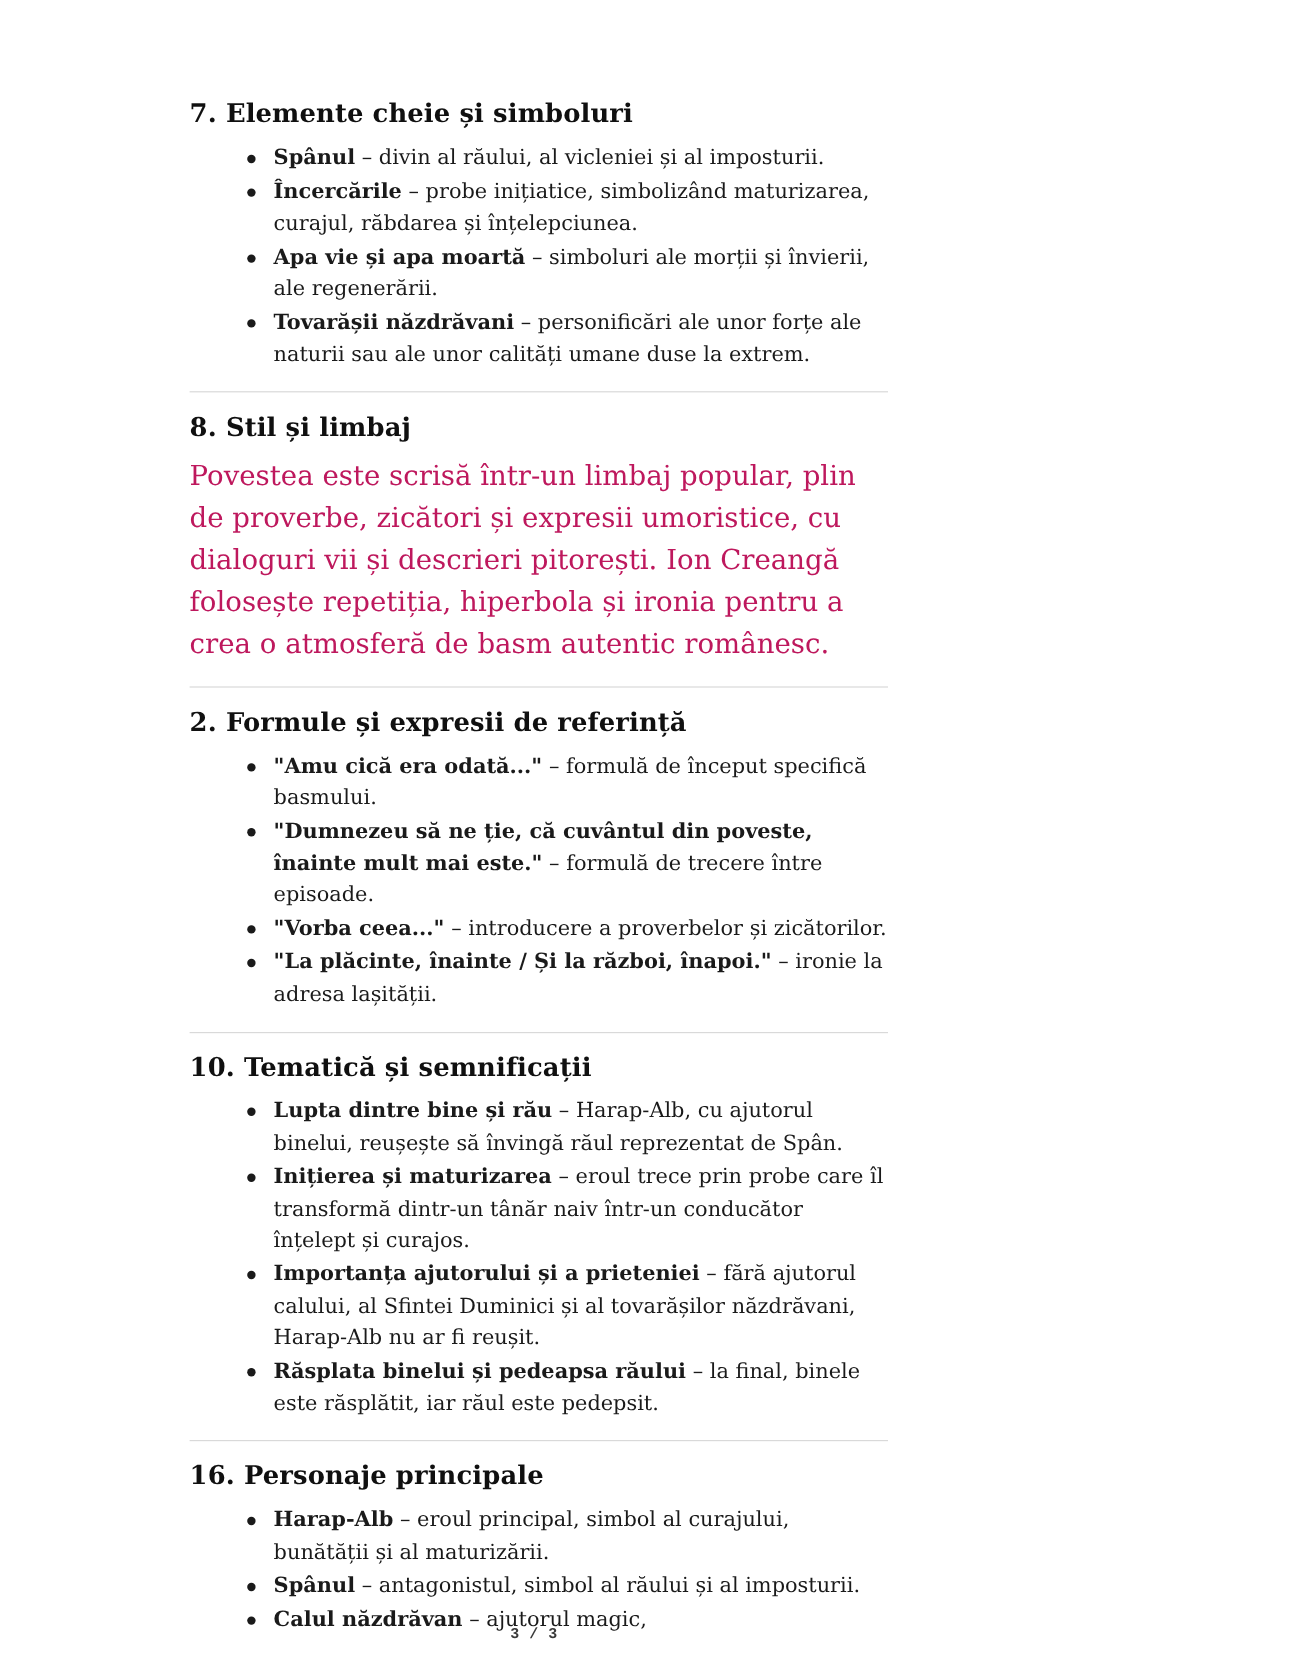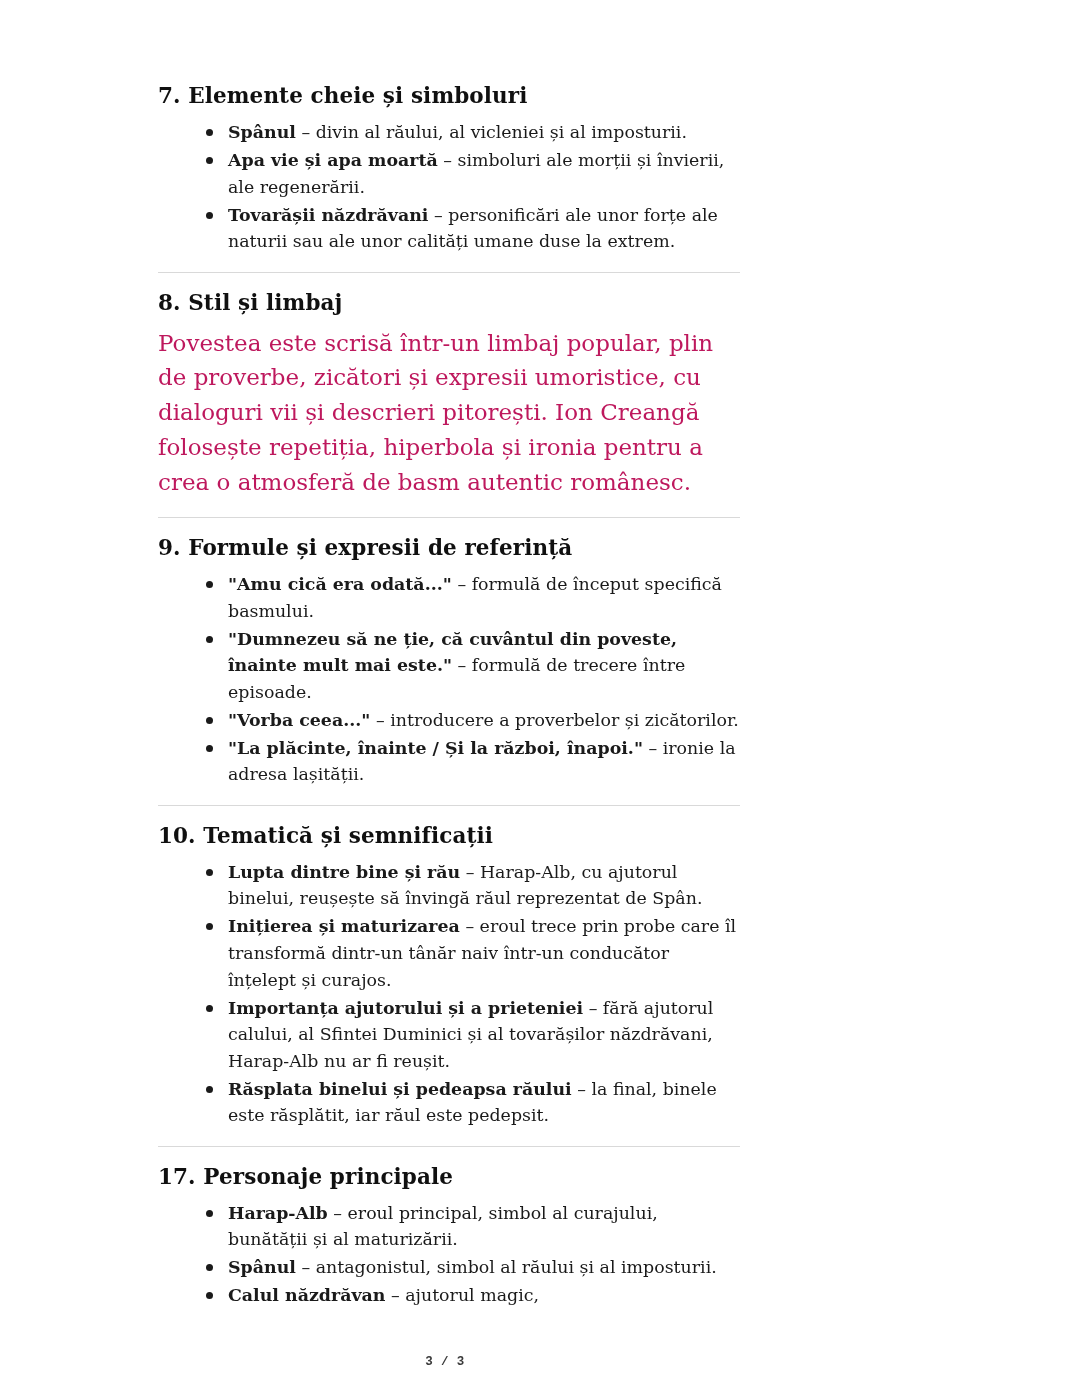--- a/index.html
+++ b/index.html
@@ -82,36 +82,37 @@
 </style>
 </head>
 <body>
 
 <div class="page">
 
   <div class="section">
     <h2 class="section-title">7. Elemente cheie și simboluri</h2>
     <ul class="bullets">
       <li><span class="b">Spânul</span><span> – divin al răului, al vicleniei și al imposturii.</span></li>
+      <li><span class="b">Încercările</span><span> – probe inițiatice, simbolizând maturizarea, curajul, răbdarea și înțelepciunea.</span></li>
       <li><span class="b">Apa vie și apa moartă</span><span> – simboluri ale morții și învierii, ale regenerării.</span></li>
       <li><span class="b">Tovarășii năzdrăvani</span><span> – personificări ale unor forțe ale naturii sau ale unor calități umane duse la extrem.</span></li>
     </ul>
   </div>
 
   <hr class="divider">
 
   <div class="section">
     <h2 class="section-title">8. Stil și limbaj</h2>
     <p class="para">Povestea este scrisă într-un limbaj popular, plin de proverbe, zicători și expresii umoristice, cu dialoguri vii și descrieri pitorești. Ion Creangă folosește repetiția, hiperbola și ironia pentru a crea o atmosferă de basm autentic românesc.</p>
   </div>
 
   <hr class="divider">
 
   <div class="section">
-    <h2 class="section-title">9. Formule și expresii de referință</h2>
+    <h2 class="section-title">2. Formule și expresii de referință</h2>
     <ul class="bullets">
       <li><span class="b">"Amu cică era odată..."</span><span> – formulă de început specifică basmului.</span></li>
       <li><span class="b">"Dumnezeu să ne ție, că cuvântul din poveste, înainte mult mai este."</span><span> – formulă de trecere între episoade.</span></li>
       <li><span class="b">"Vorba ceea..."</span><span> – introducere a proverbelor și zicătorilor.</span></li>
       <li><span class="b">"La plăcinte, înainte / Și la război, înapoi."</span><span> – ironie la adresa lașității.</span></li>
     </ul>
   </div>
 
   <hr class="divider">
 
@@ -121,21 +122,21 @@
       <li><span class="b">Lupta dintre bine și rău</span><span> – Harap-Alb, cu ajutorul binelui, reușește să învingă răul reprezentat de Spân.</span></li>
       <li><span class="b">Inițierea și maturizarea</span><span> – eroul trece prin probe care îl transformă dintr-un tânăr naiv într-un conducător înțelept și curajos.</span></li>
       <li><span class="b">Importanța ajutorului și a prieteniei</span><span> – fără ajutorul calului, al Sfintei Duminici și al tovarășilor năzdrăvani, Harap-Alb nu ar fi reușit.</span></li>
       <li><span class="b">Răsplata binelui și pedeapsa răului</span><span> – la final, binele este răsplătit, iar răul este pedepsit.</span></li>
     </ul>
   </div>
 
   <hr class="divider">
 
   <div class="section">
-    <h2 class="section-title">17. Personaje principale</h2>
+    <h2 class="section-title">16. Personaje principale</h2>
     <ul class="bullets">
       <li><span class="b">Harap-Alb</span><span> – eroul principal, simbol al curajului, bunătății și al maturizării.</span></li>
       <li><span class="b">Spânul</span><span> – antagonistul, simbol al răului și al imposturii.</span></li>
       <li><span class="b">Calul năzdrăvan</span><span> – ajutorul magic,</span></li>
     </ul>
   </div>
 
   <div class="footer">3 / 3</div>
 </div>
 

